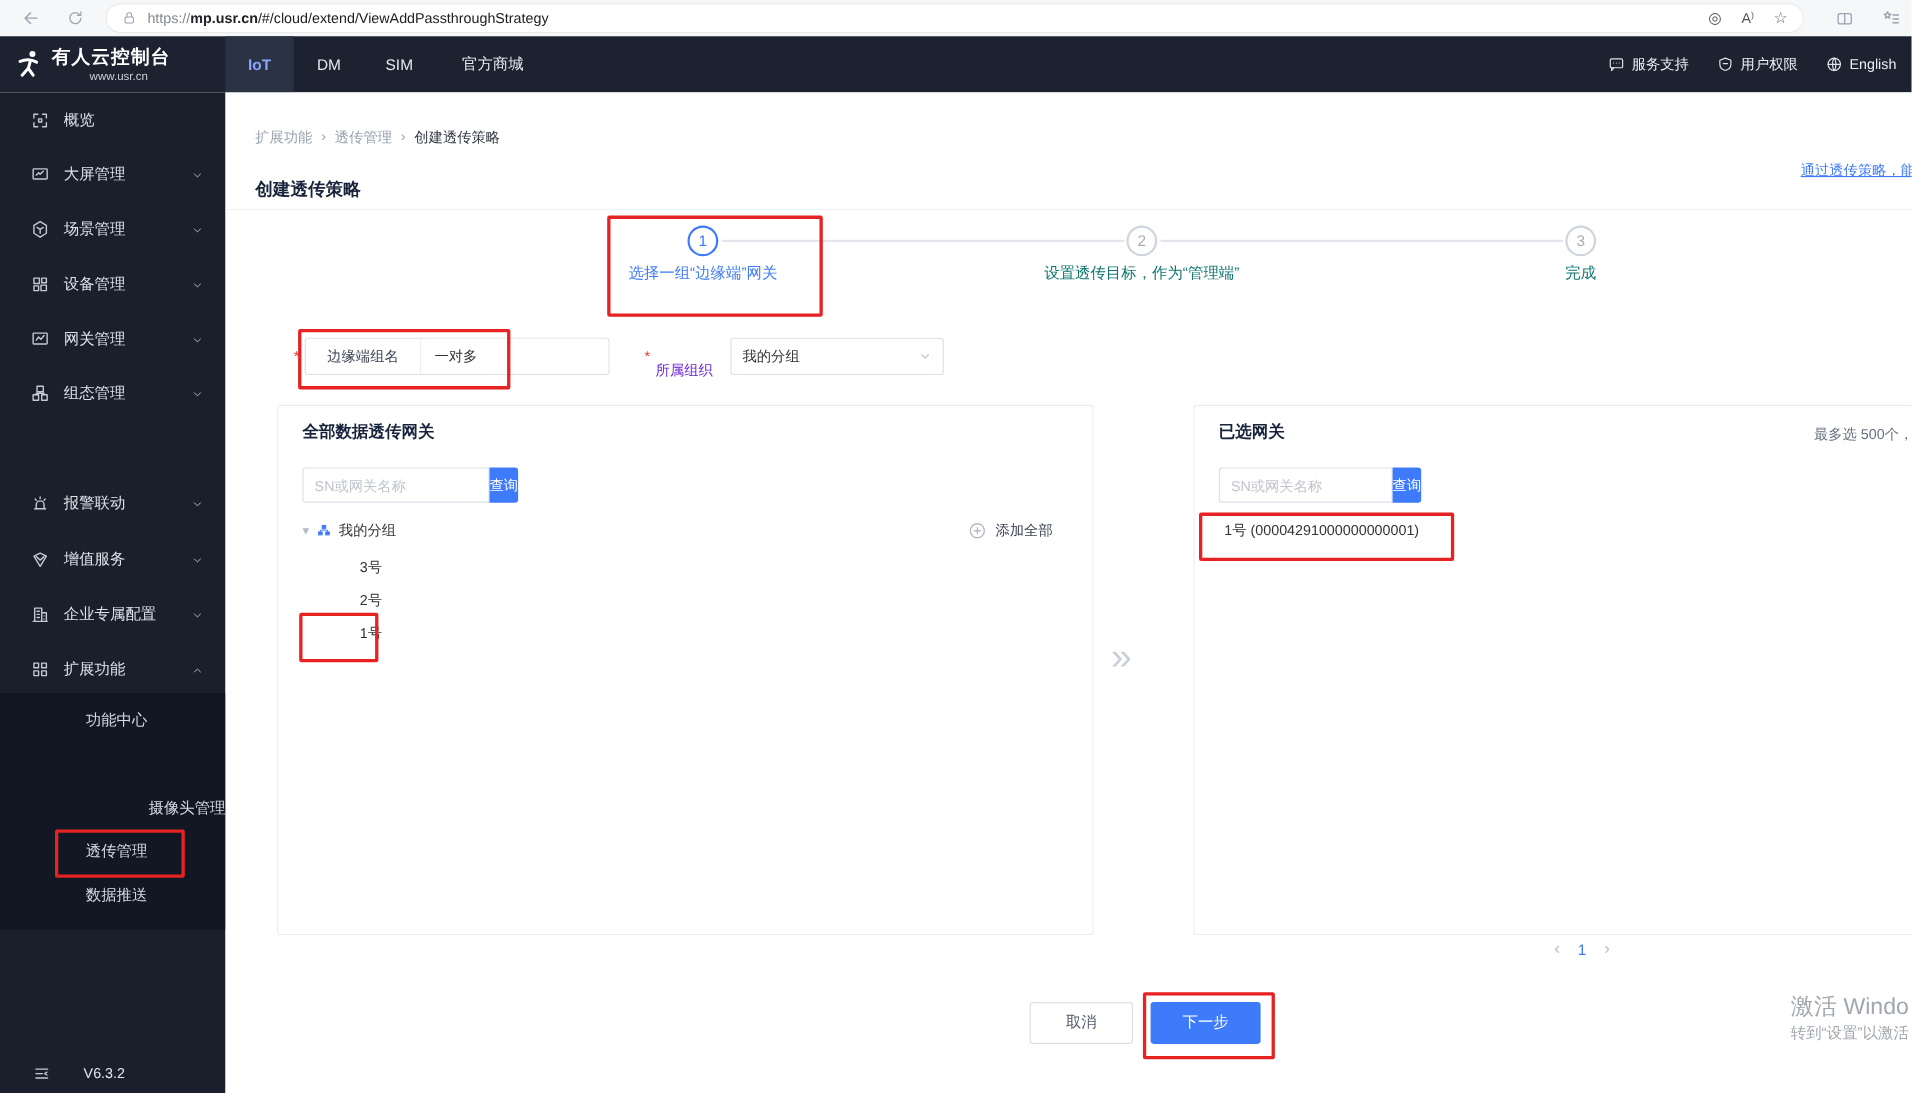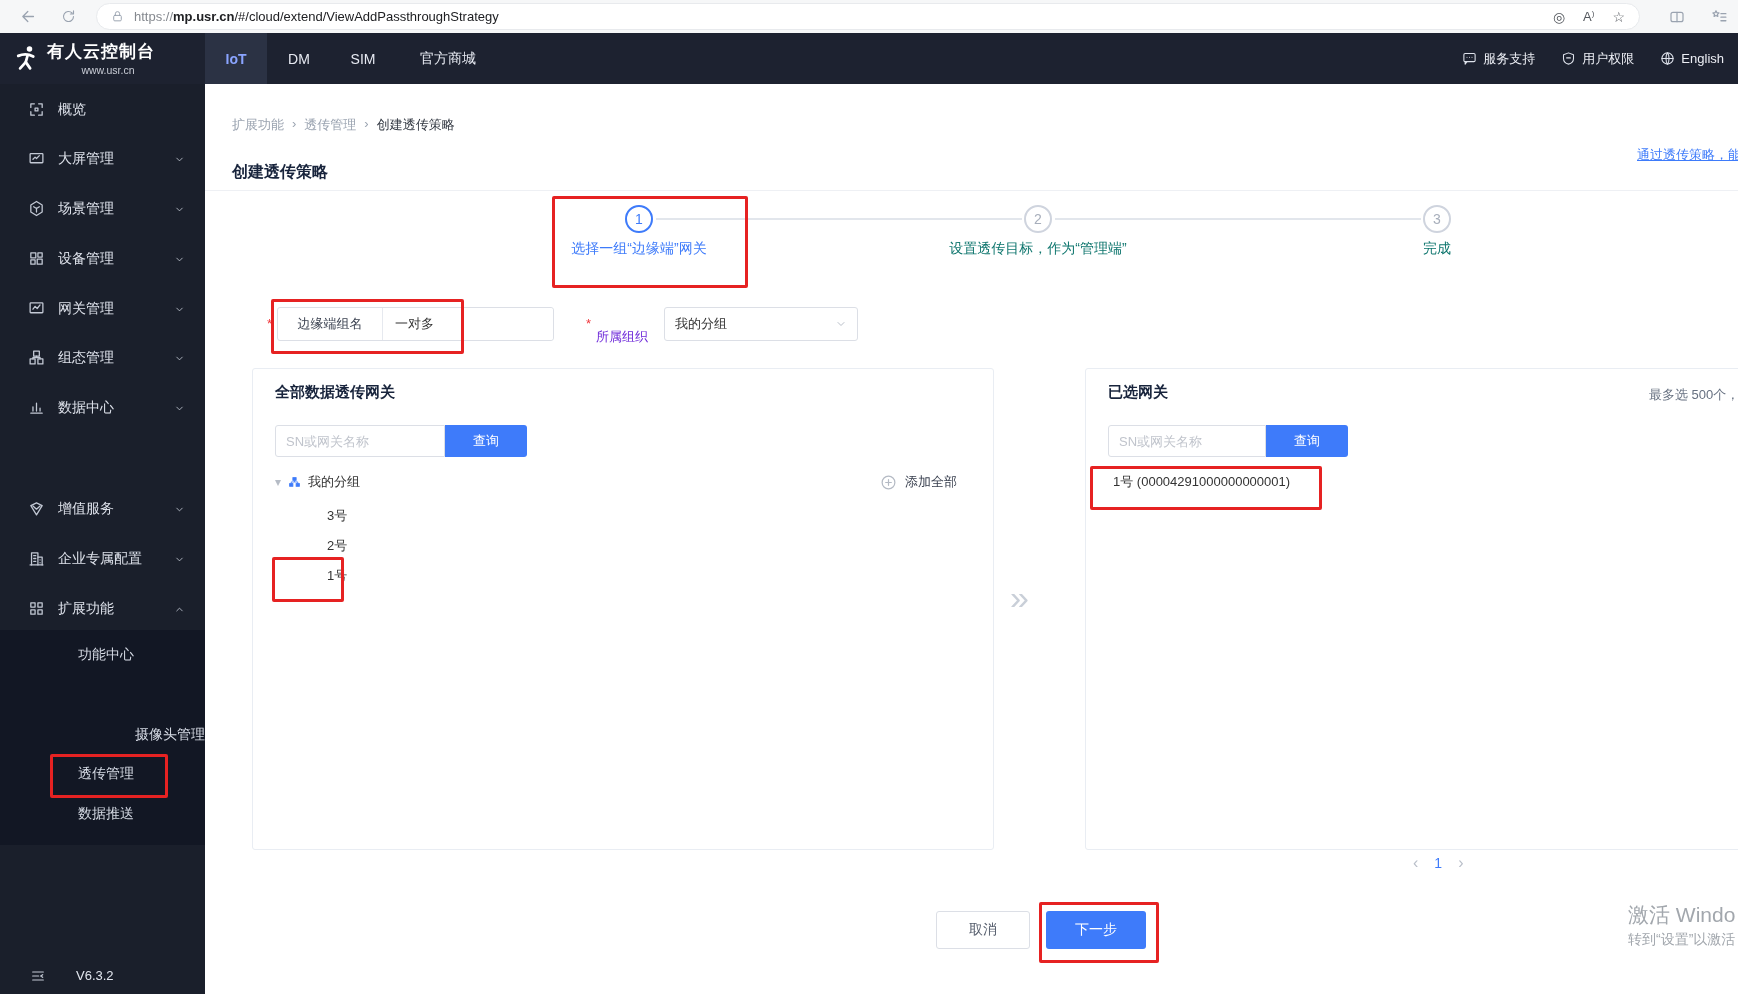--- a/index.html
+++ b/index.html
@@ -67,21 +67,21 @@
   .orgsel{position:absolute;left:459px;top:223px;width:194px;height:34px;border:1px solid #dcdfe6;border-radius:3px;
           display:flex;align-items:center;box-sizing:border-box;padding:0 10px;font-size:13px;color:#333;background:#fff;}
 
   
   .card{position:absolute;top:284px;height:480px;border:1px solid #e9edf3;border-radius:3px;background:#fff;}
   .card h3{position:absolute;left:22px;top:14px;margin:0;font-size:15px;font-weight:700;color:#18243c;}
   .searchrow{position:absolute;left:22px;top:56px;display:flex;}
   .inp{border:1px solid #dcdfe6;border-radius:3px 0 0 3px;height:32px;box-sizing:border-box;font-size:13px;
        color:#333;padding:0 10px;outline:none;background:#fff;}
   .inp::placeholder{color:#c0c4cc;}
-  .btn-query{height:32px;border:none;border-radius:0 3px 3px 0;background:#3e7bfa;color:#fff;font-size:13px;padding:0 28px;}
+  .btn-query{height:32px;border:none;border-radius:0 3px 3px 0;background:#3e7bfa;color:#fff;font-size:13px;padding:0 0;}
   .treerow{position:absolute;left:22px;top:104px;display:flex;align-items:center;gap:7px;font-size:13px;color:#333;}
   .caret{color:#b6bcc6;font-size:12px;}
   .child{position:absolute;left:74px;height:22px;line-height:22px;font-size:13px;color:#333;}
   .addall{position:absolute;right:36px;top:104px;display:flex;align-items:center;gap:8px;font-size:13px;color:#3a4150;}
   .limitnote{position:absolute;left:563px;top:17px;font-size:13px;color:#667080;white-space:nowrap;}
   .selitem{position:absolute;left:8px;top:96px;height:34px;line-height:34px;padding-left:19px;font-size:13px;color:#333;}
 
   .transfer{position:absolute;left:805px;top:494px;font-size:34px;color:#c9cfd8;letter-spacing:-3px;}
 
   .pager{position:absolute;left:1208px;top:770px;display:flex;align-items:center;gap:16px;font-size:14px;}
@@ -277,28 +277,29 @@
             <path d="M12 10v2M7 14v-2h10v2"></path>
           </svg>
         </span>
       <span class="lb" data-interactable="false">组态管理</span>
       <span class="ch" data-interactable="false">
           <svg class="ln" width="11" height="11" viewBox="0 0 24 24">
             <path d="M6 9l6 6 6-6"></path>
           </svg>
         </span>
     </div>
-    <div class="side-item" style="top:306px;" data-interactable="true">
-      <span class="ic" data-interactable="false">
-          <svg class="ln" width="17" height="17" viewBox="0 0 24 24">
-            <path d="M4 20h16"></path>
-            <path d="M7 17v-6M12 17V6M17 17v-4"></path>
-          </svg>
-        </span>
-      <span class="lb" data-interactable="false">数据中心</span>
+    <div class="side-item" style="top:356px;" data-interactable="true">
+      <span class="ic" data-interactable="false">
+          <svg class="ln" width="17" height="17" viewBox="0 0 24 24">
+            <path d="M5 19h14"></path>
+            <path d="M7 19v-5a5 5 0 0 1 10 0v5"></path>
+            <path d="M12 4v2M5.5 6.5L7 8M18.5 6.5L17 8"></path>
+          </svg>
+        </span>
+      <span class="lb" data-interactable="false">报警联动</span>
       <span class="ch" data-interactable="false">
           <svg class="ln" width="11" height="11" viewBox="0 0 24 24">
             <path d="M6 9l6 6 6-6"></path>
           </svg>
         </span>
     </div>
     <div class="side-item" style="top:407px;" data-interactable="true">
       <span class="ic" data-interactable="false">
           <svg class="ln" width="17" height="17" viewBox="0 0 24 24">
             <path d="M12 4l8 4-8 13L4 8z"></path>

